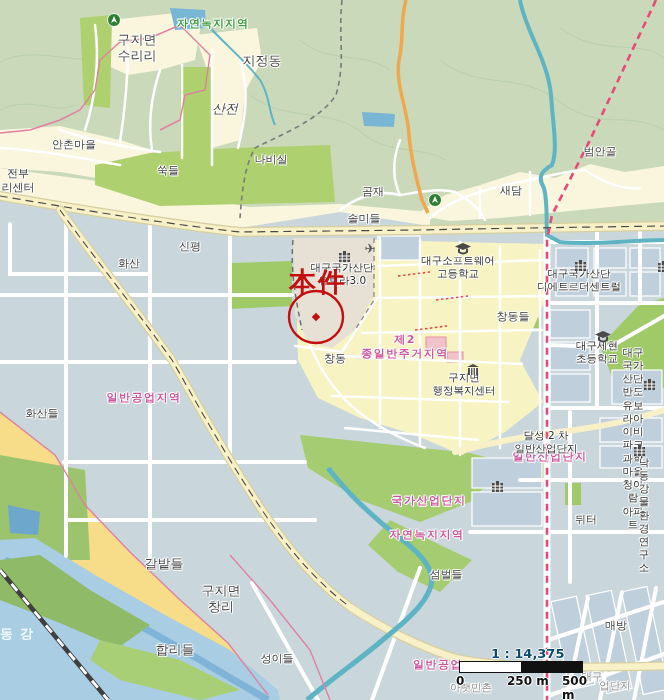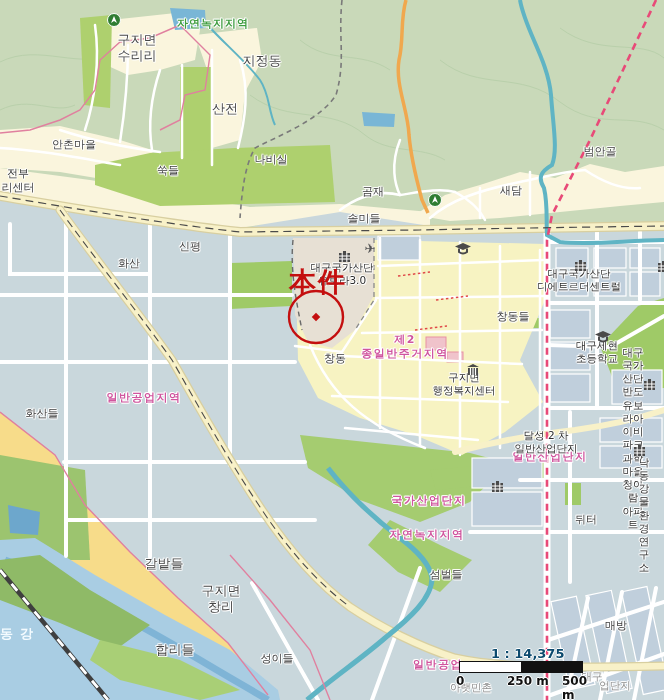--- a/index.html
+++ b/index.html
@@ -219,21 +219,21 @@
     <ellipse cx="316" cy="317" rx="27" ry="26" fill="none" stroke="#c40f0f" stroke-width="2.4"></ellipse>
     <rect x="313" y="314" width="6" height="6" fill="#c40f0f" transform="rotate(45 316 317)"></rect>
   </g>
 </svg>
 
 <div id="label-layer">
       <div class="lbl place-lg" style="left: 137px; top: 48px;">구지면
 수리리</div>
       <div class="lbl zone-green" style="left: 213px; top: 24px;">자연녹지지역</div>
       <div class="lbl place-lg" style="left: 262px; top: 61px;">지정동</div>
-      <div class="lbl place-lg" style="left: 225px; top: 109px;">산전</div>
+      <div class="lbl place-lg" style="left: 225px; top: 109px; font-style: italic;">산전</div>
       <div class="lbl place" style="left: 74px; top: 145px;">안촌마을</div>
       <div class="lbl place" style="left: 168px; top: 171px;">쑥들</div>
       <div class="lbl place" style="left: 271px; top: 160px;">나비실</div>
       <div class="lbl place" style="left: 373px; top: 192px;">곰재</div>
       <div class="lbl place" style="left: 364px; top: 219px;">솔미들</div>
       <div class="lbl place" style="left: 511px; top: 191px;">새담</div>
       <div class="lbl place" style="left: 600px; top: 152px;">범안골</div>
       <div class="lbl place" style="left: 18px; top: 181px;">전부
 리센터</div>
       <div class="lbl place" style="left: 190px; top: 247px;">신평</div>
@@ -252,20 +252,22 @@
       <div class="lbl place" style="left: 335px; top: 359px;">창동</div>
       <div class="lbl place" style="left: 513px; top: 317px;">창동들</div>
       <div class="lbl zone-pink" style="left: 438px; top: 665px;">일반공업</div>
       <div class="lbl zone-pink" style="left: 429px; top: 501px;">국가산업단지</div>
       <div class="lbl zone-pink" style="left: 427px; top: 535px;">자연녹지지역</div>
       <div class="lbl zone-pink" style="left: 550px; top: 457px;">일반산업단지</div>
       <div class="lbl zone-pink" style="left: 405px; top: 347px;">제2
 종일반주거지역</div>
       <div class="lbl poi" style="left: 342px; top: 274px;">대구국가산단
 유보라3.0</div>
+      <div class="lbl poi" style="left: 458px; top: 267px;">대구소프트웨어
+고등학교</div>
       <div class="lbl poi" style="left: 579px; top: 280px;">대구국가산단
 디에트르더센트럴</div>
       <div class="lbl poi" style="left: 650px; top: 284px; margin-left: 20px;">대구국가
 서한이</div>
       <div class="lbl poi" style="left: 597px; top: 352px;">대구세현
 초등학교</div>
       <div class="lbl poi" style="left: 464px; top: 384px;">구지면
 행정복지센터</div>
       <div class="lbl poi" style="left: 633px; top: 398px;">대구국가산단
 반도유보라아이비파크</div>

